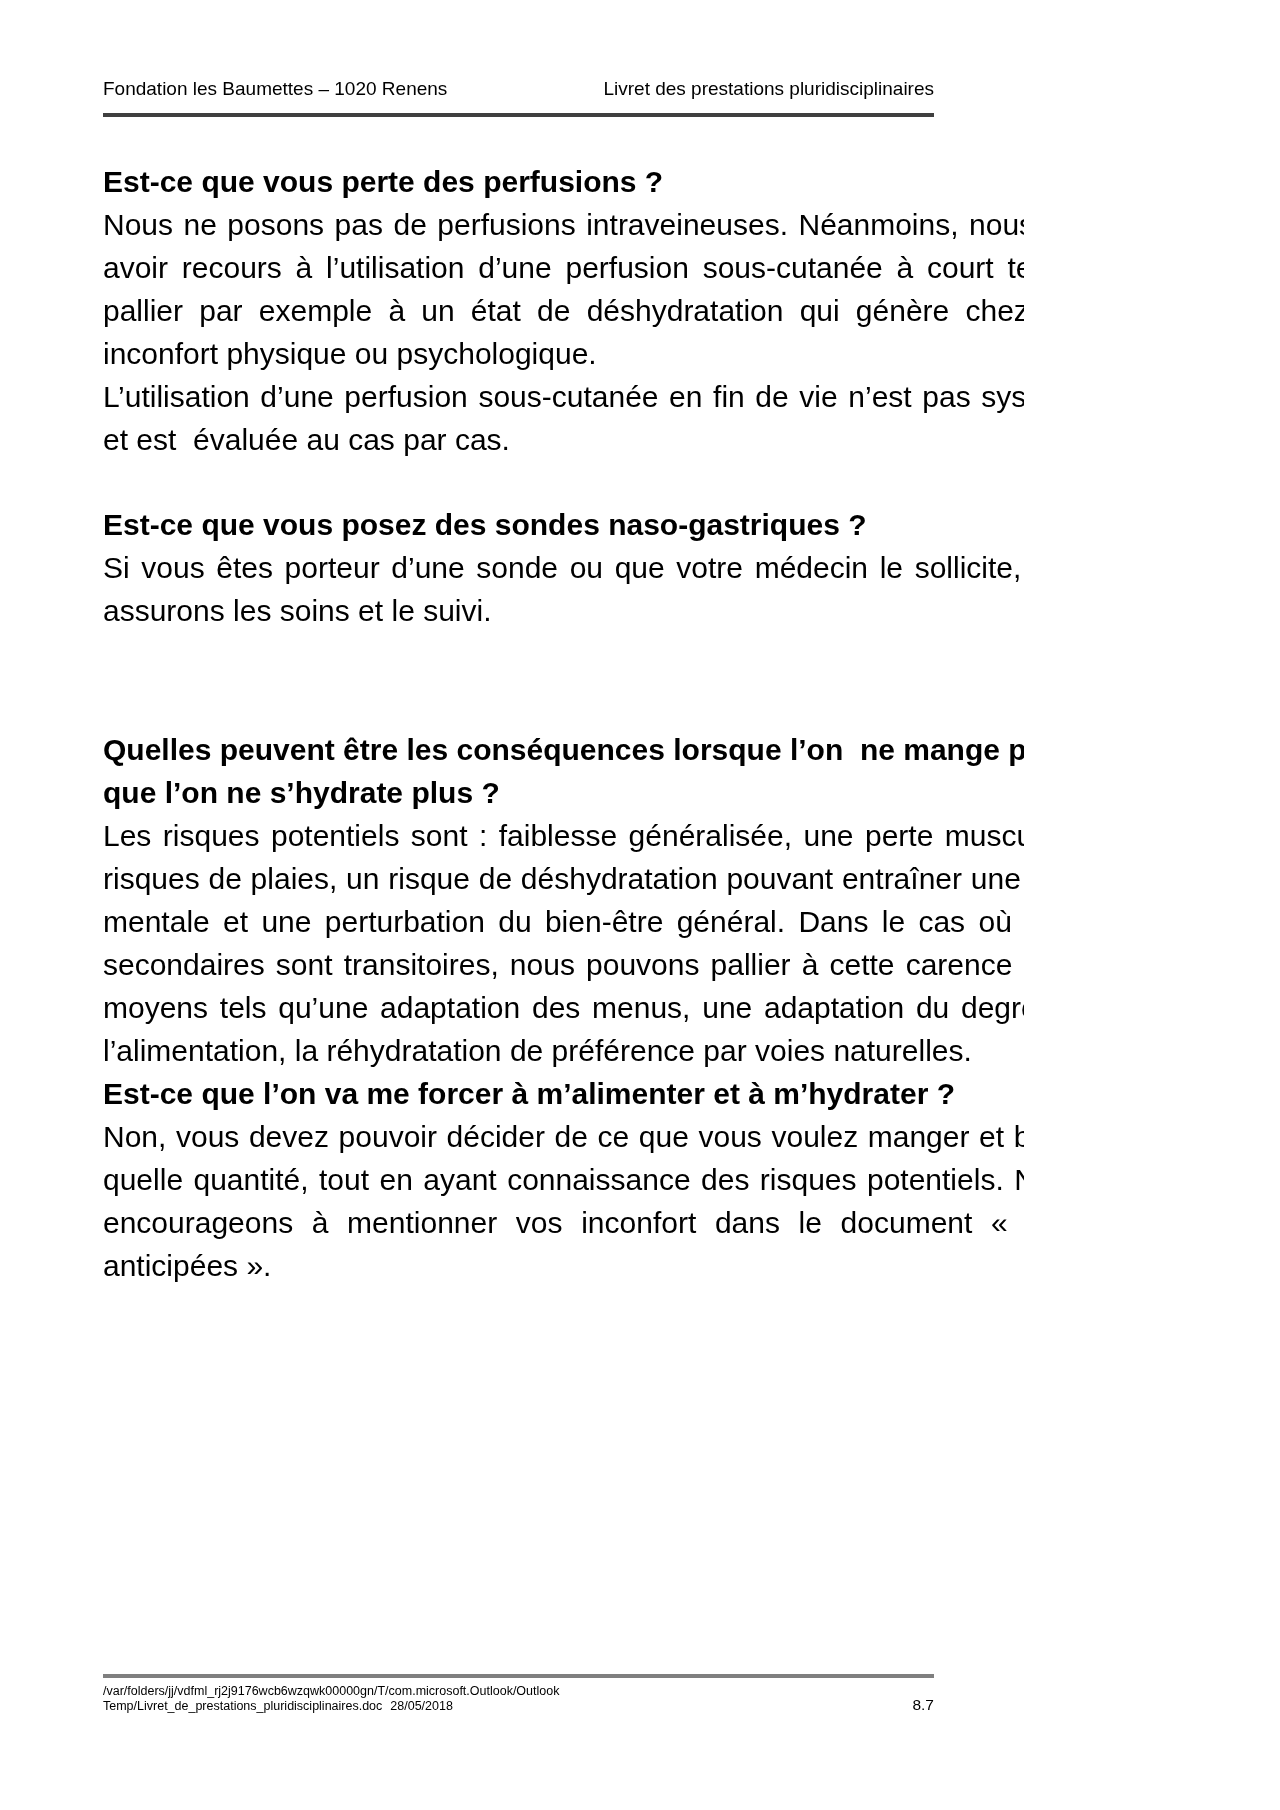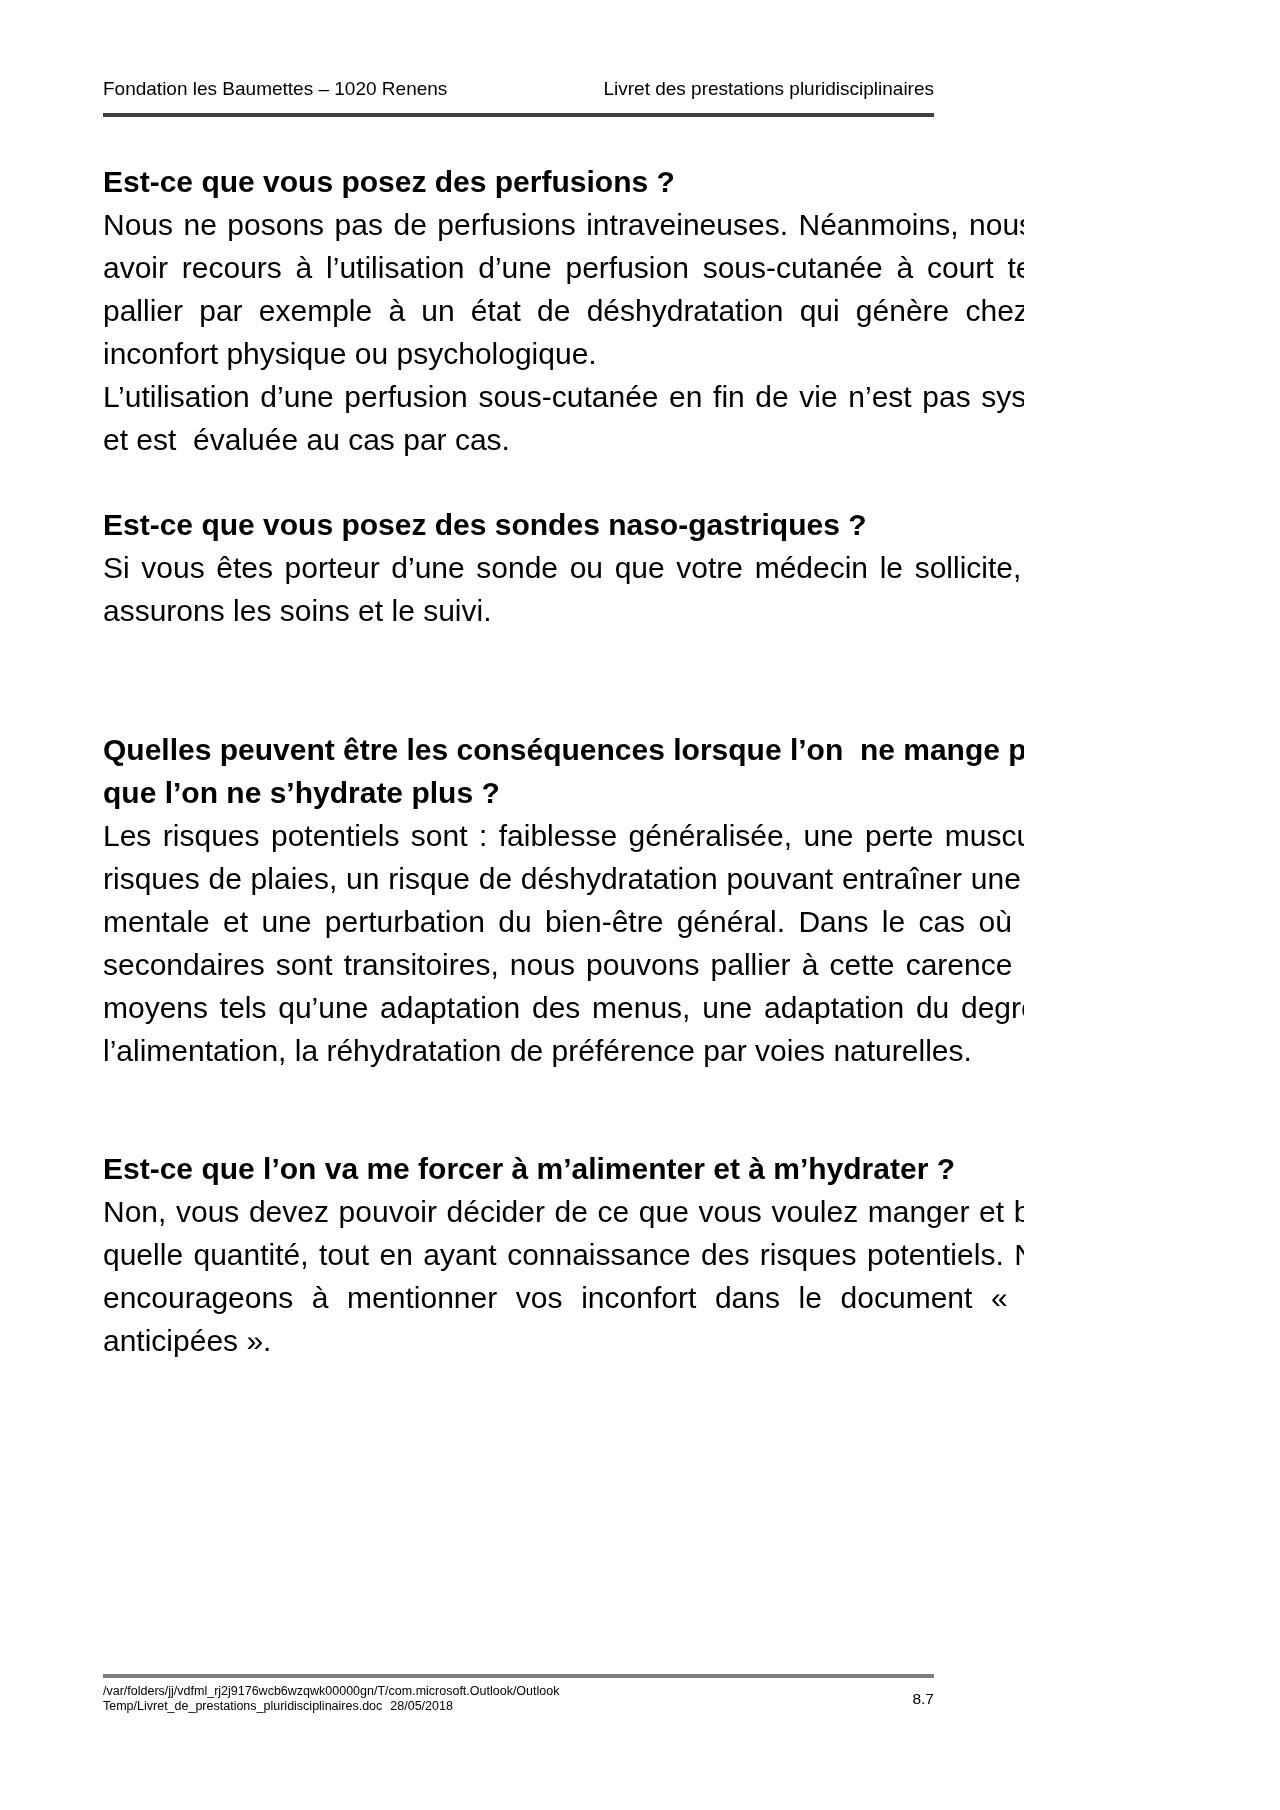--- a/index.html
+++ b/index.html
@@ -48,33 +48,33 @@
     font-weight: bold;
     white-space: pre-wrap;
   }
   .section p {
     margin: 0;
     text-align: justify;
     white-space: pre-wrap;
   }
   .sec-gap-sm { margin-top: 42px; }
   .sec-gap-lg { margin-top: 96px; }
-  .sec-gap-md { margin-top: 75px; }
+  .sec-gap-md { }
 
   
   .doc-footer {
     position: absolute;
     left: 103px;
     right: 90px;
     top: 1674px;
     border-top: 4px solid #7f7f7f;
     padding-top: 6px;
     display: flex;
     justify-content: space-between;
-    align-items: center;
+    align-items: flex-end;
   }
   .footer-left {
     font-size: 12.5px;
     line-height: 15px;
     letter-spacing: 0px;
   }
   .footer-left .footer-date { margin-left: 8px; }
   .footer-page-number {
     font-size: 15.5px;
     line-height: 18px;
@@ -86,21 +86,21 @@
 <div class="page">
 
   <div class="doc-header">
     <span>Fondation les Baumettes – 1020 Renens</span>
     <span>Livret des prestations pluridisciplinaires</span>
   </div>
 
   <div class="doc-body">
 
     <div class="section">
-      <h2>Est-ce que vous posez des perfusions ?</h2>
+      <h2>Est-ce que vous perte des perfusions ?</h2>
       <p>Nous ne posons pas de perfusions intraveineuses. Néanmoins, nous pouvons avoir recours à l’utilisation d’une perfusion sous-cutanée à court terme pour pallier par exemple à un état de déshydratation qui génère chez vous un inconfort physique ou psychologique.</p>
       <p>L’utilisation d’une perfusion sous-cutanée en fin de vie n’est pas systématique et est  évaluée au cas par cas.</p>
     </div>
 
     <div class="section sec-gap-sm">
       <h2>Est-ce que vous posez des sondes naso-gastriques ?</h2>
       <p>Si vous êtes porteur d’une sonde ou que votre médecin le sollicite, oui, nous assurons les soins et le suivi.</p>
     </div>
 
     <div class="section sec-gap-lg">

